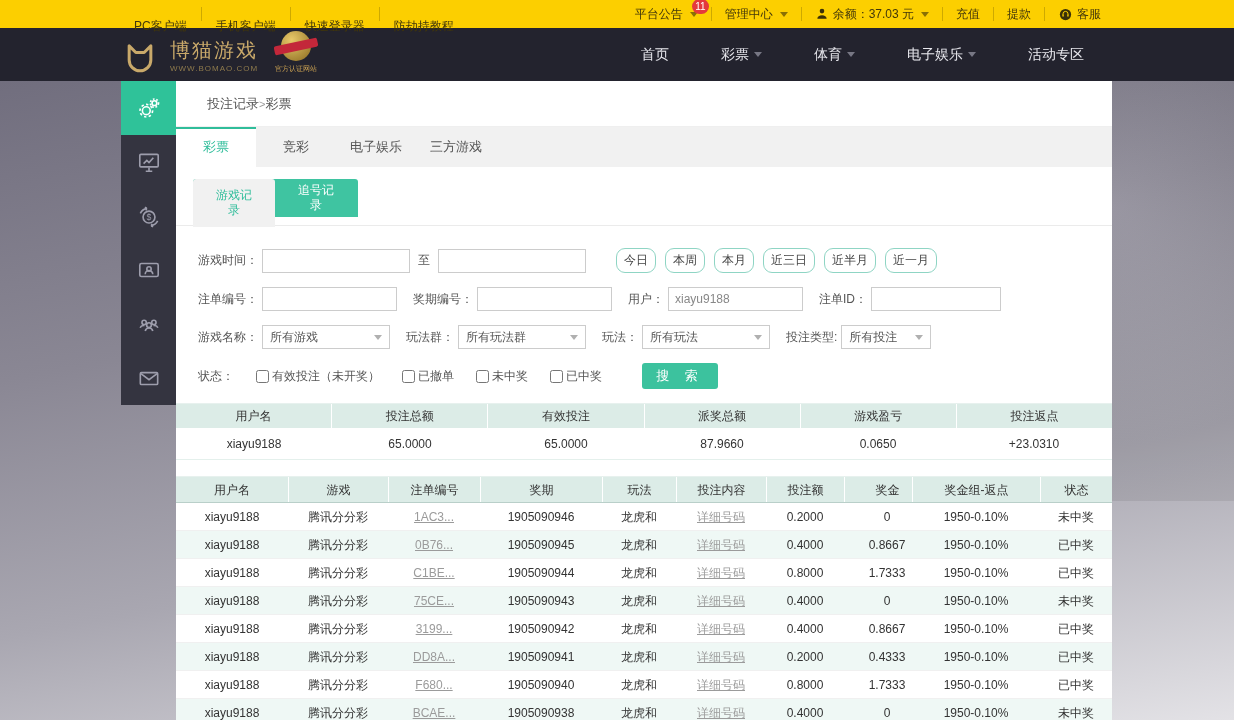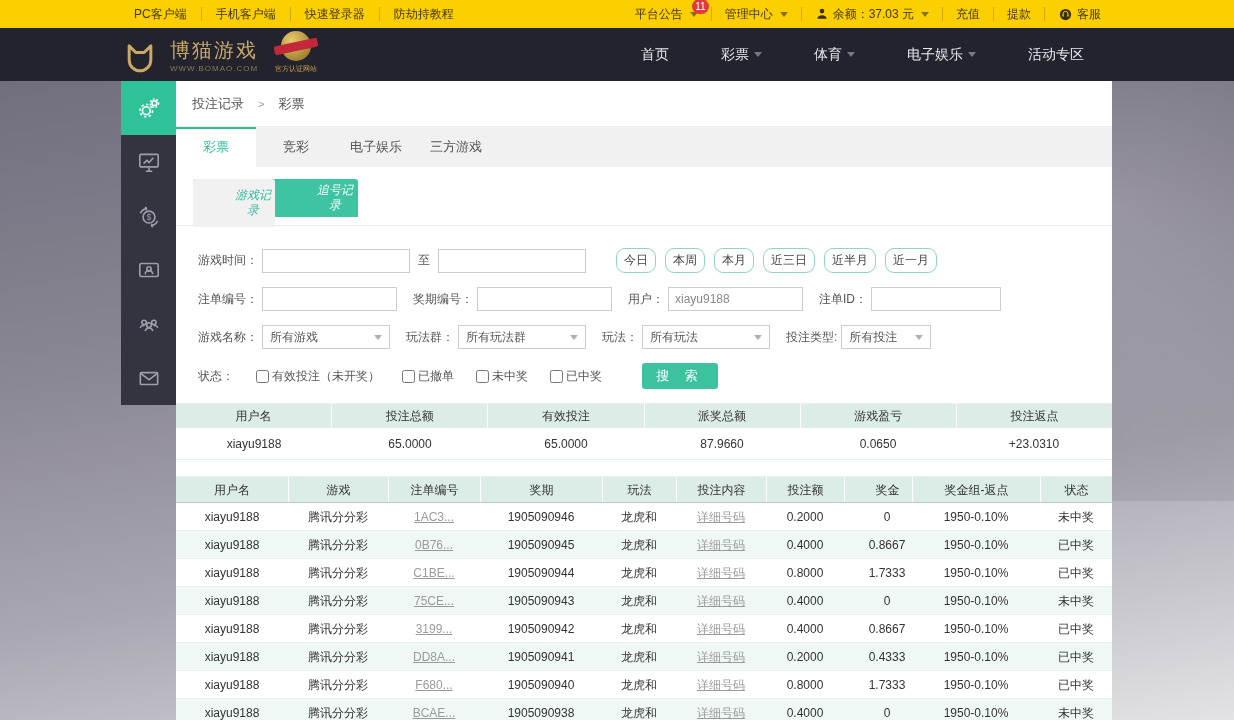--- a/index.html
+++ b/index.html
@@ -1,21 +1,21 @@
 <!DOCTYPE html>
 <html><head>
 <meta charset="utf-8">
 <style>
   * { margin:0; padding:0; box-sizing:border-box; }
   html,body { width:1234px; height:720px; overflow:hidden; font-family:"Liberation Sans","DejaVu Sans",sans-serif; }
   body { background:#8a8794; }
 
   
   .topbar { height:28px; background:#fccf00; display:flex; align-items:center; padding-left:120px; font-size:12px; color:#42370a; }
-  .topbar .tlink { padding:0 14px; height:28px; line-height:28px; cursor:pointer; position:relative; }
+  .topbar .tlink { padding:12px 14px; height:28px; line-height:28px; cursor:pointer; position:relative; }
   .topbar .tdiv { width:1px; height:14px; background:rgba(0,0,0,.18); }
   .topbar .spacer { flex:1; }
   .tb-right { display:flex; align-items:center; height:28px; margin-right:120px; }
   .tb-item { display:flex; align-items:center; gap:4px; padding:0 13px; height:28px; cursor:pointer; position:relative; }
   .badge { position:absolute; top:-1px; right:2px; min-width:15px; height:15px; border-radius:8px; background:#e4393c; color:#fff; font-size:10px; line-height:15px; text-align:right; padding:0 3px; }
   .caret-dark { width:0; height:0; border-left:4px solid transparent; border-right:4px solid transparent; border-top:5px solid rgba(60,48,6,.6); margin-left:3px; }
 
   
   .header { height:53px; background:#23232e; display:flex; align-items:center; padding:0 40px 0 120px; }
   .logo { display:flex; align-items:center; gap:10px; }
@@ -36,29 +36,29 @@
   .page::before { content:""; position:absolute; right:0; top:0; width:300px; height:420px; background:radial-gradient(circle at 60% 30%, rgba(255,255,255,.10), rgba(0,0,0,.08) 70%); }
 
   .sidebar { position:absolute; left:121px; top:0; width:55px; background:#343440; }
   .side-item { height:54px; display:flex; align-items:center; justify-content:center; cursor:pointer; }
   .side-item.active { background:#2fc299; }
   .side-item svg { stroke:#9d9dac; }
   .side-item.active svg { stroke:#fff; }
 
   .content { position:absolute; left:176px; top:0; width:936px; height:639px; background:#fff; }
 
-  .breadcrumb { height:46px; display:flex; align-items:center; padding-left:16px; font-size:13px; color:#555; border-bottom:1px solid #efefef; gap:14px; }
+  .breadcrumb { height:46px; display:flex; align-items:center; padding-left:31px; font-size:13px; color:#555; border-bottom:1px solid #efefef; }
   .crumb-sep { color:#999; font-size:11px; }
 
   .tabbar { height:40px; background:#f1f1f1; display:flex; }
   .tab { width:80px; text-align:center; line-height:40px; font-size:13px; color:#555; cursor:pointer; }
   .tab.active { background:#fff; border-top:2px solid #2fbd9a; line-height:36px; color:#2fbd9a; }
 
   .subtabs { margin:12px 0 0 17px; display:flex; background:#3fc4a1; width:165px; border-radius:3px 3px 0 0; height:38px; position:relative; z-index:2; }
-  .subtab { width:82px; display:flex; align-items:center; justify-content:flex-end; color:#fff; font-size:12px; cursor:pointer;font-style:italic; }
+  .subtab { width:82px; display:flex; align-items:center; justify-content:center; color:#fff; font-size:12px; cursor:pointer; }
   .subtab span { display:block; width:44px; text-align:center; word-break:break-all; line-height:15px; }
   .subtab.active { background:#f1f1f1; color:#2fbd9a; height:48px; border-radius:3px 3px 0 0; }
   .subtab-rule { border-bottom:1px solid #ebebeb; margin-top:8px; }
 
   
   .filters { padding:22px 0 0 22px; font-size:12px; color:#555; }
   .frow { display:flex; align-items:center; margin-bottom:14px; }
   .flabel { margin-right:4px; white-space:nowrap; }
   .txt { height:24px; border:1px solid #ccc; background:#fff; padding:0 6px; font-size:12px; color:#888; outline:none; }
   .txt.date { width:148px; margin-right:8px; }

